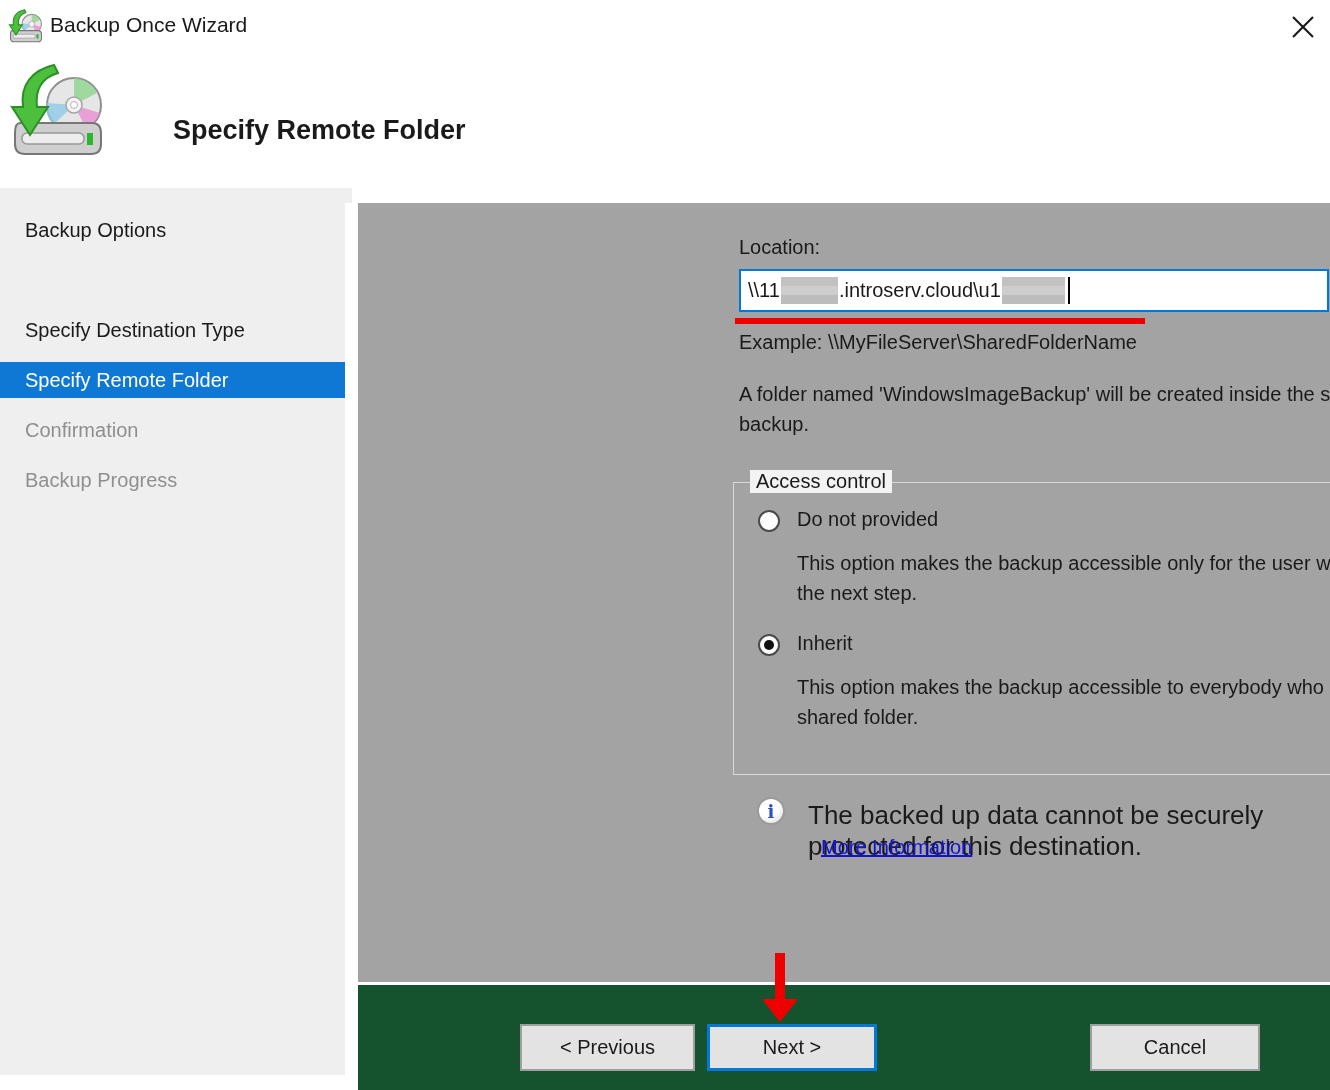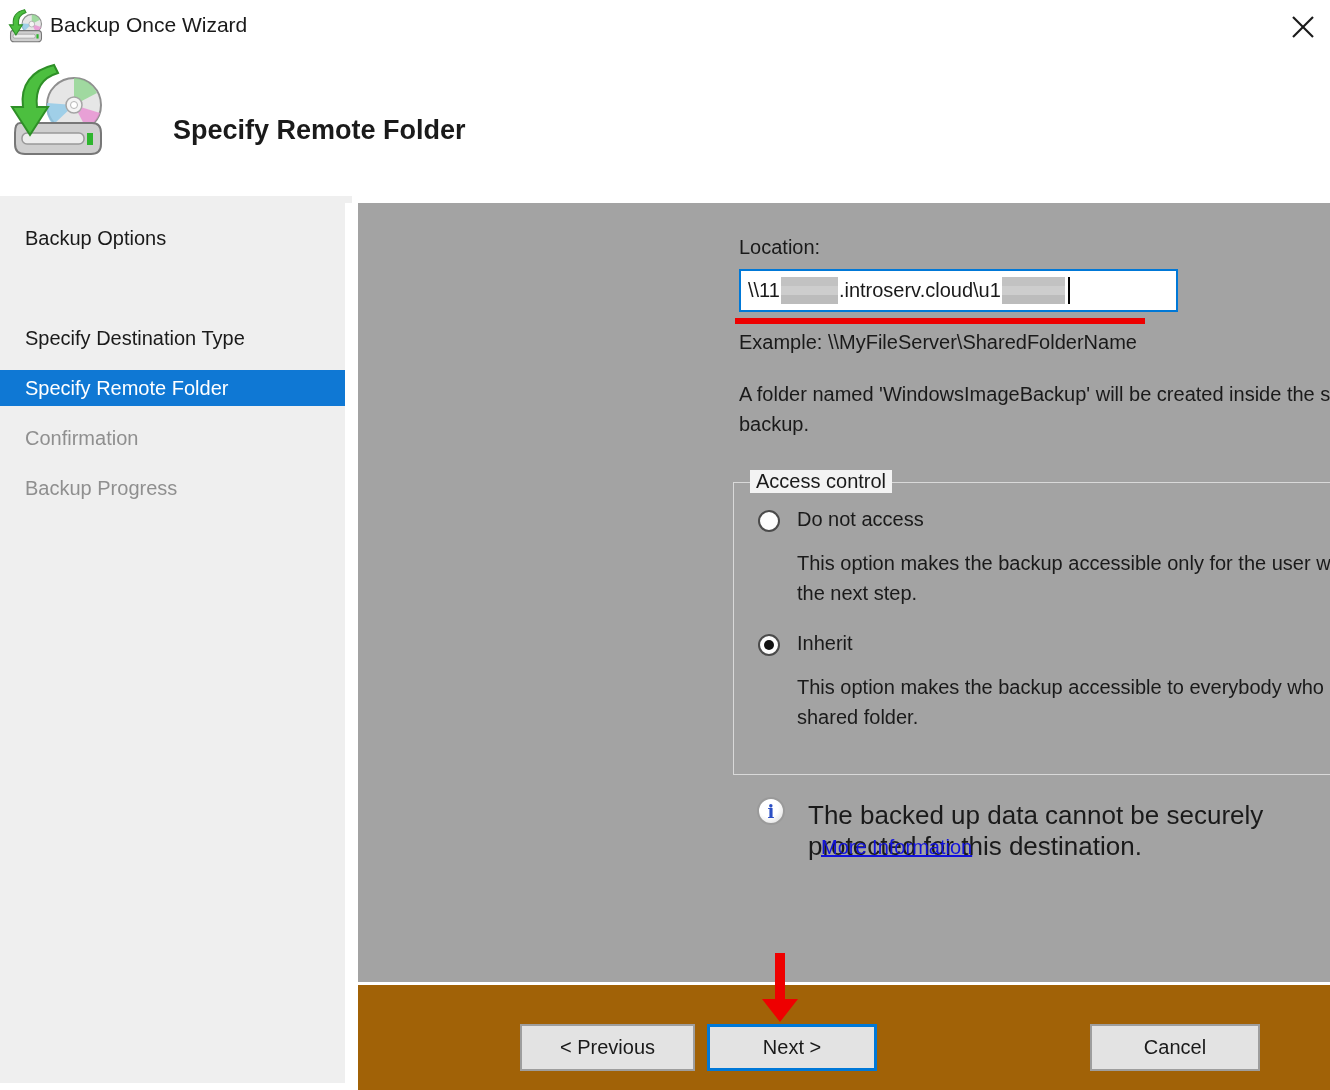--- a/index.html
+++ b/index.html
@@ -11,33 +11,33 @@
   .titlebar{position:absolute;left:0;top:0;width:1330px;height:55px;background:#fff;}
   .titlebar .app-icon{position:absolute;left:8px;top:9px;width:36px;height:36px;}
   .titlebar .title{position:absolute;left:50px;top:13px;font-size:21px;}
   .close-btn{position:absolute;left:1282px;top:6px;width:42px;height:42px;
     display:flex;align-items:center;justify-content:center;cursor:pointer;background:transparent;border:0;}
   
   .header{position:absolute;left:0;top:55px;width:1330px;height:148px;background:#fff;}
   .header .big-icon{position:absolute;left:8px;top:8px;width:100px;height:100px;}
   .header .page-title{position:absolute;left:173px;top:60px;font-size:27px;font-weight:bold;}
   
-  .sidebar{position:absolute;left:0;top:196px;width:352px;height:887px;background:#efefef;}
+  .sidebar{position:absolute;left:0;top:188px;width:352px;height:887px;background:#efefef;}
   .v-divider{position:absolute;left:345px;top:203px;width:13px;height:887px;background:#ffffff;}
   .main{position:absolute;left:358px;top:203px;width:972px;height:779px;background:#a3a3a3;}
-  .footer{position:absolute;left:358px;top:982px;width:972px;height:108px;background:#a16207;border-top:3px solid #ffffff;box-sizing:border-box;}
+  .footer{position:absolute;left:358px;top:982px;width:972px;height:108px;background:#14532d;border-top:3px solid #ffffff;box-sizing:border-box;}
   
   .step{position:absolute;left:0;width:345px;height:36px;line-height:36px;padding-left:25px;
     box-sizing:border-box;font-size:20px;cursor:default;}
   .step.done{color:#1a1a1a;}
   .step.current{background:#0f78d4;color:#ffffff;}
   .step.upcoming{color:#8f8f8f;}
   
   .lbl{position:absolute;font-size:20px;}
-  .location-input{position:absolute;left:381px;top:66px;width:439px;height:43px;background:#ffffff;
+  .location-input{position:absolute;left:381px;top:66px;width:590px;height:43px;background:#ffffff;
     border:2px solid #0078d7;box-sizing:border-box;display:flex;align-items:center;padding-left:7px;
     font-size:20px;white-space:pre;cursor:text;}
   .redact{display:inline-block;height:27px;vertical-align:middle;margin:0 1px;
     background-image:
       repeating-linear-gradient(0deg,#bcbcbc 0 9px,#cdcdcd 9px 18px,#c2c2c2 18px 27px),
       repeating-linear-gradient(90deg,rgba(150,150,150,.55) 0 11px,rgba(215,215,215,.55) 11px 22px,rgba(178,178,178,.55) 22px 33px);}
   .caret{display:inline-block;width:2px;height:27px;background:#000;vertical-align:middle;margin-left:2px;}
   .red-underline{position:absolute;left:377px;top:115px;width:410px;height:6px;background:#ee0000;}
   .example{position:absolute;left:381px;top:128px;font-size:20px;}
   .note{position:absolute;left:381px;top:176px;width:830px;font-size:20px;line-height:30px;}
@@ -133,21 +133,21 @@
     <div class="red-underline"></div>
 
     <div class="example">Example: \\MyFileServer\SharedFolderName</div>
 
     <div class="note">A folder named 'WindowsImageBackup' will be created inside the specified share to store the backup.</div>
 
     <div class="groupbox">
       <span class="legend">Access control</span>
 
       <div class="radio" style="left:24px;top:27px;"></div>
-      <div class="radio-label" style="left:63px;top:25px;">Do not access</div>
+      <div class="radio-label" style="left:63px;top:25px;">Do not provided</div>
       <div class="radio-desc" style="left:63px;top:65px;">This option makes the backup accessible only for the user whose credentials are provided in the next step.</div>
 
       <div class="radio selected" style="left:24px;top:151px;"></div>
       <div class="radio-label" style="left:63px;top:149px;">Inherit</div>
       <div class="radio-desc" style="left:63px;top:189px;">This option makes the backup accessible to everybody who has access to the specified remote shared folder.</div>
     </div>
 
     <div class="info-icon">i</div>
     <div class="info-text">The backed up data cannot be securely protected for this destination.</div>
     <a class="info-link">More Information</a>

